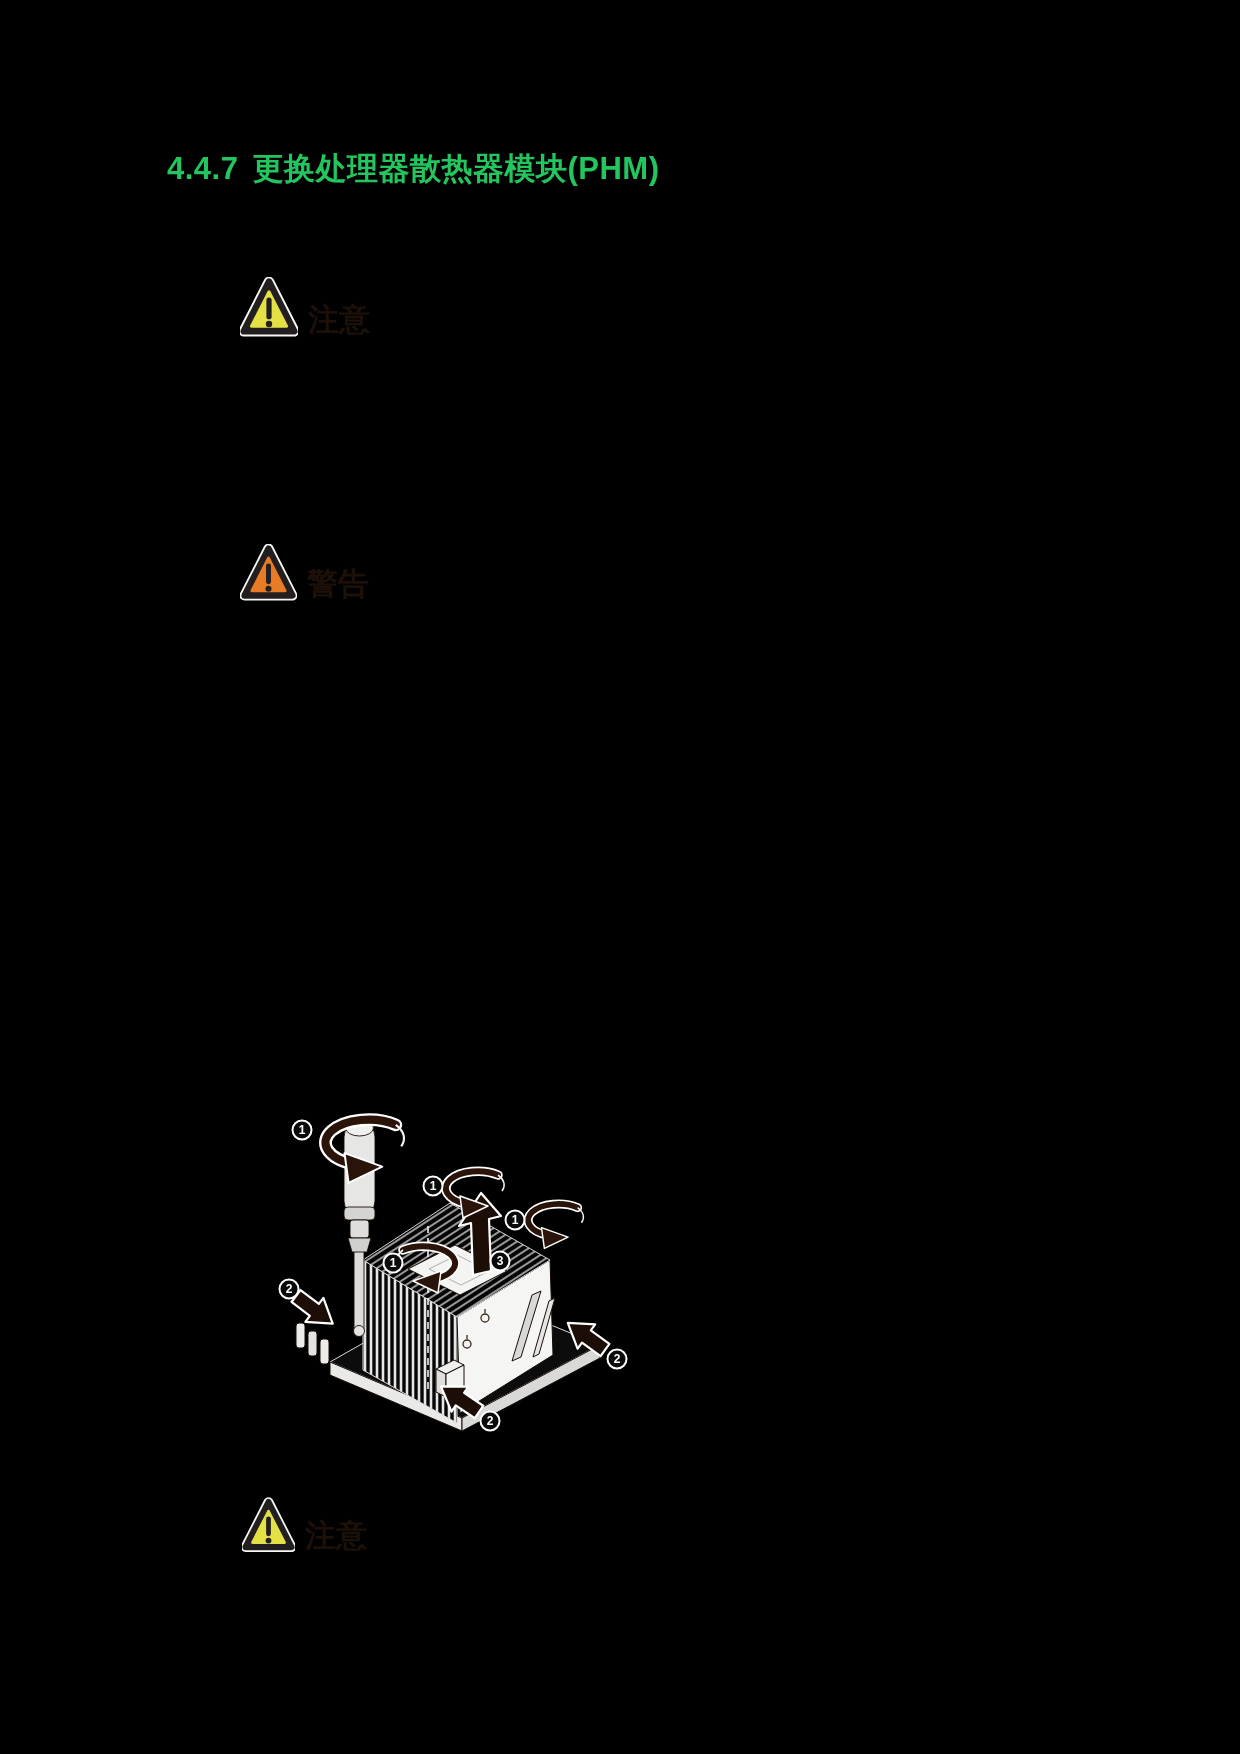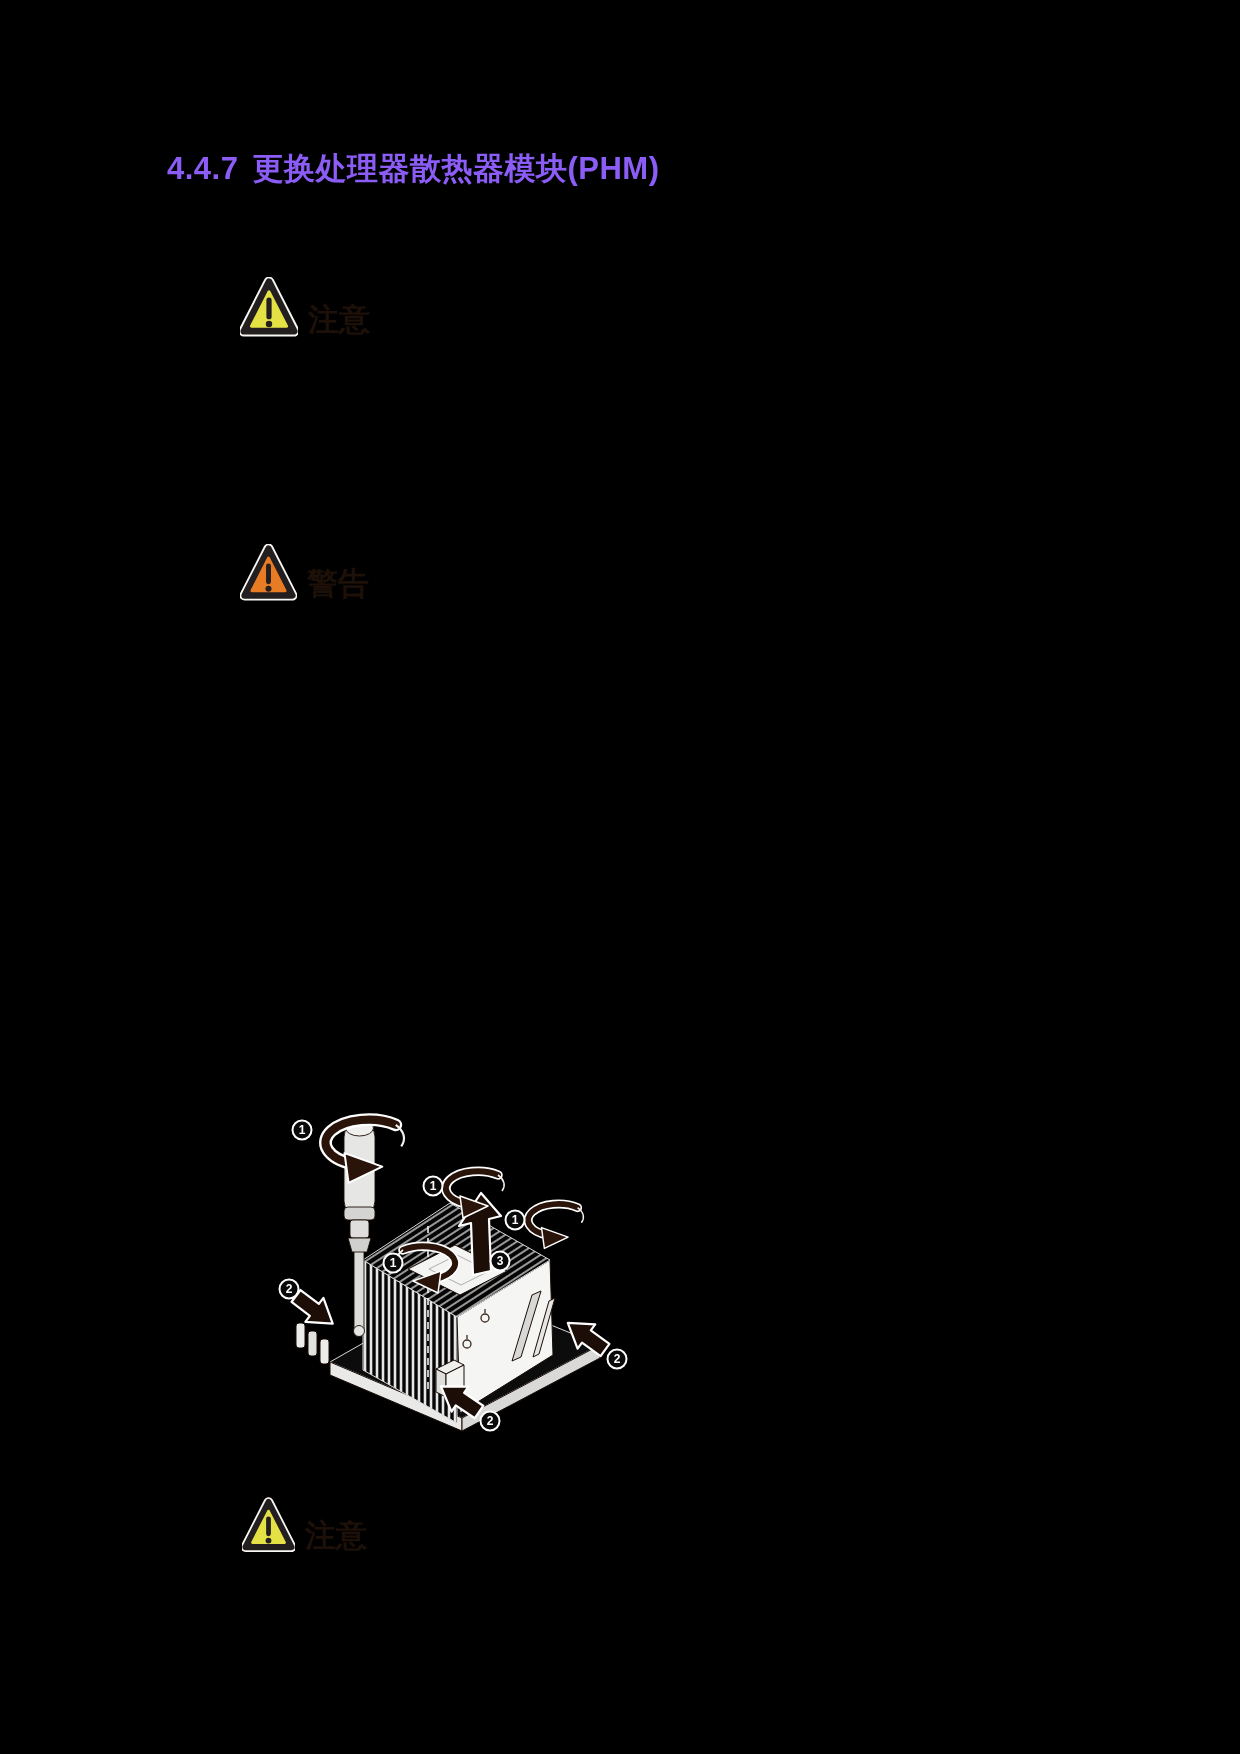--- a/index.html
+++ b/index.html
@@ -1,19 +1,19 @@
 <!DOCTYPE html>
 <html><head>
 <meta charset="utf-8">
 <style>
   html,body{margin:0;padding:0;background:#000;}
   .page{position:relative;width:1240px;height:1754px;background:#000;overflow:hidden;
         font-family:"Liberation Sans","DejaVu Sans",sans-serif;}
   .heading{position:absolute;left:167px;top:153px;font-size:31px;font-weight:700;
-           color:#8b5cf6;line-height:1;white-space:nowrap;letter-spacing:0.5px;}
+           color:#22c55e;line-height:1;white-space:nowrap;letter-spacing:0.5px;}
   .heading .num{margin-right:14px;}
   .warn-row{position:absolute;display:flex;align-items:flex-end;text-align:right;}
   .warn-label{font-size:31px;font-weight:700;color:#1d1008;line-height:1;margin-left:10px;
               margin-bottom:2px;white-space:nowrap;}
   .tri{display:block;}
   .figure{position:absolute;left:248px;top:1105px;width:390px;height:348px;}
   svg text.badge{font-family:"Liberation Sans","DejaVu Sans",sans-serif;font-weight:700;
                  font-size:12px;fill:#fff;}
 </style>
 </head>

